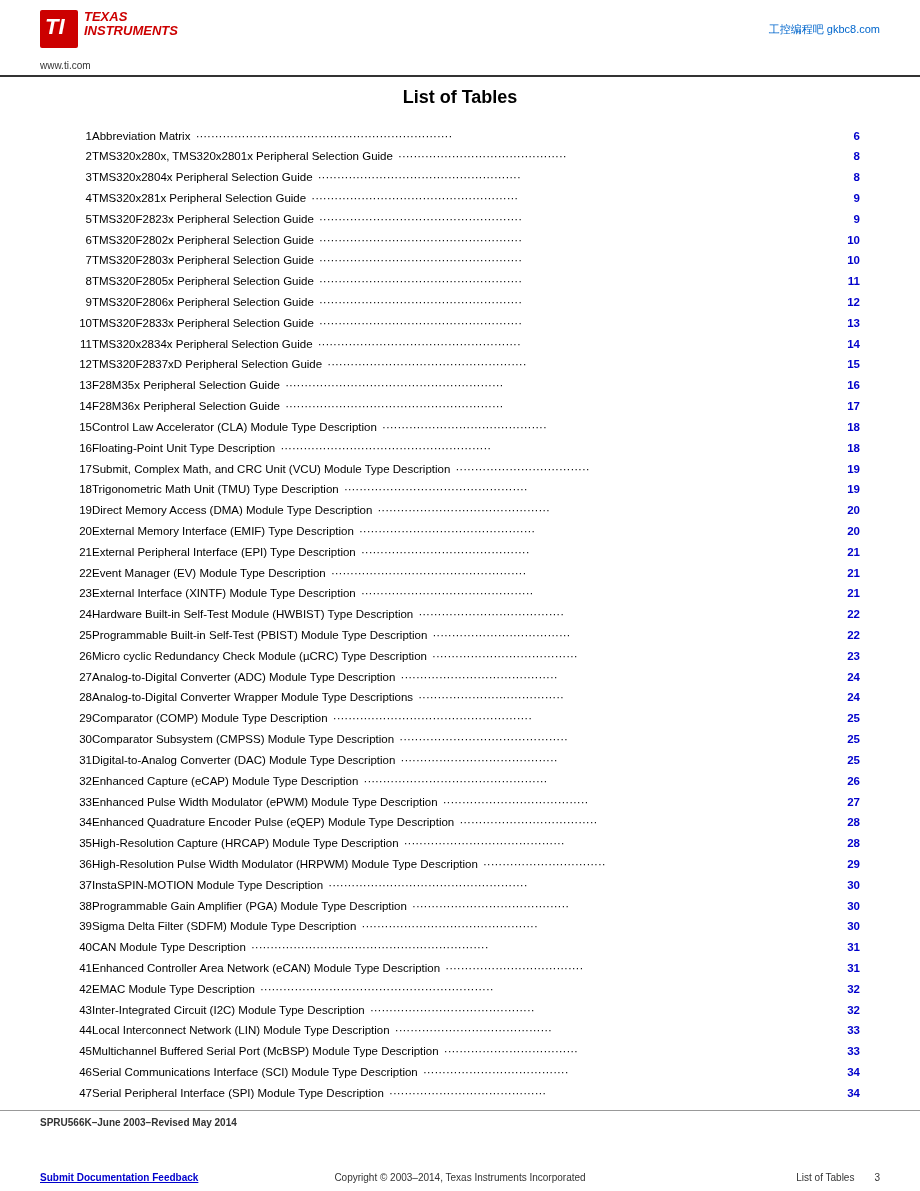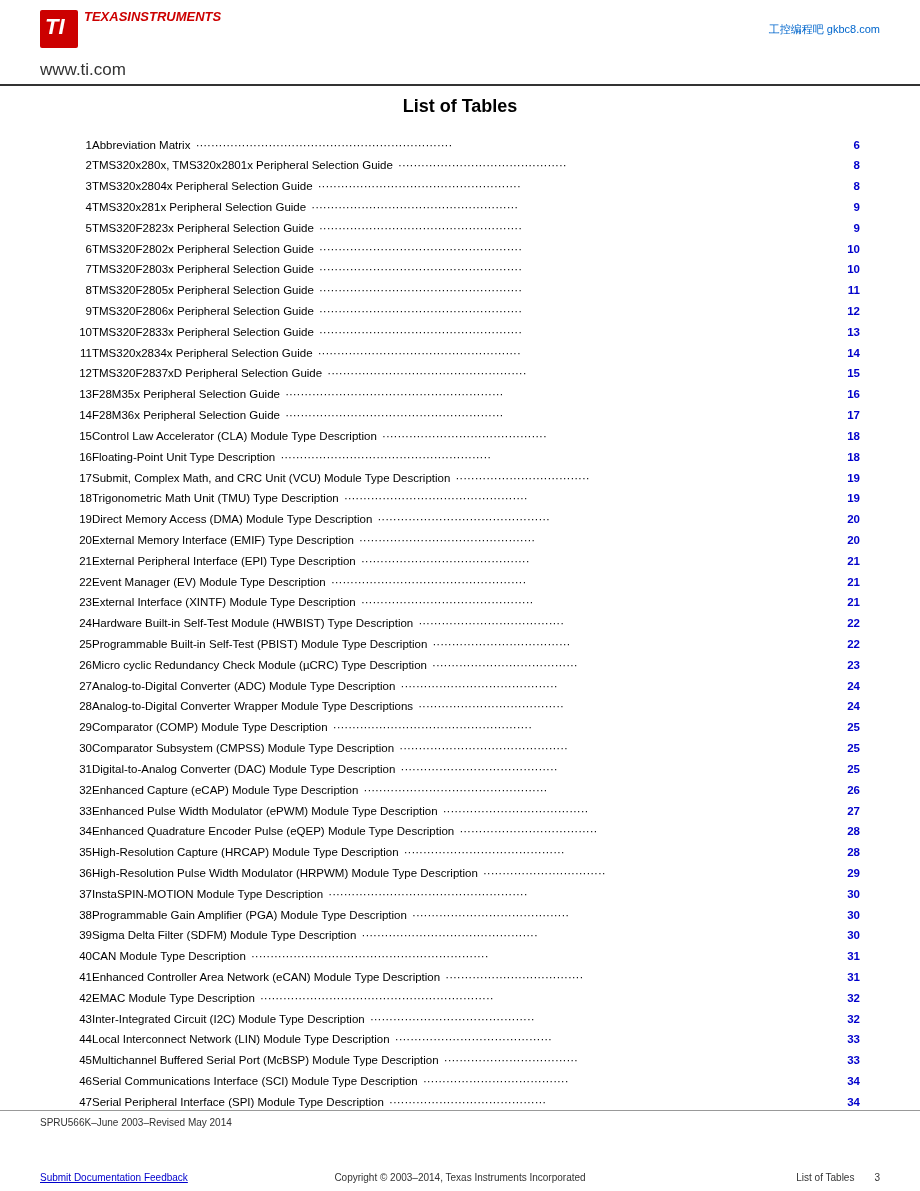--- a/index.html
+++ b/index.html
@@ -23,38 +23,39 @@
       display: flex;
       align-items: flex-start;
       gap: 6px;
     }
     .logo-icon {
       width: 38px;
       height: 38px;
     }
     .logo-text {
       display: flex;
+      flex-direction: column;
       font-weight: 900;
       font-size: 13px;
       color: #cc0000;
       line-height: 1.1;
       font-style: italic;
     }
     .watermark {
       margin-left: auto;
       color: #0066cc;
       font-size: 11px;
       text-decoration: none;
       text-align: right;
     }
 
     
     .website-bar {
       padding: 4px 40px;
-      font-size: 17px;
+      font-size: 10px;
       color: #333;
       border-bottom: 2px solid #333;
       margin-bottom: 10px;
     }
 
     
     .main-content {
       padding: 0 60px 20px 60px;
     }
 
@@ -122,20 +123,21 @@
       display: flex;
       justify-content: space-between;
       align-items: flex-end;
       font-size: 10px;
       color: #333;
     }
     .footer-left {
       display: flex;
       flex-direction: column;
       gap: 2px;
+      font-weight: bold;
     }
     .footer-left .doc-id {
       font-size: 10px;
     }
     .footer-left .submit-link {
       color: #0000cc;
       font-size: 10px;
       text-decoration: underline;
       cursor: pointer;
       margin-top: 42px;

